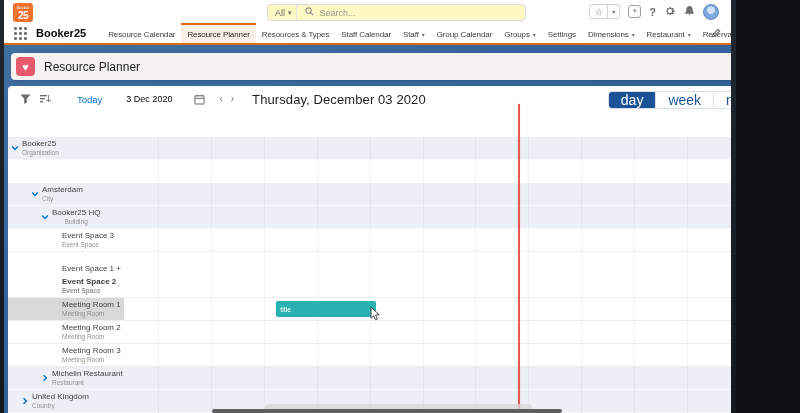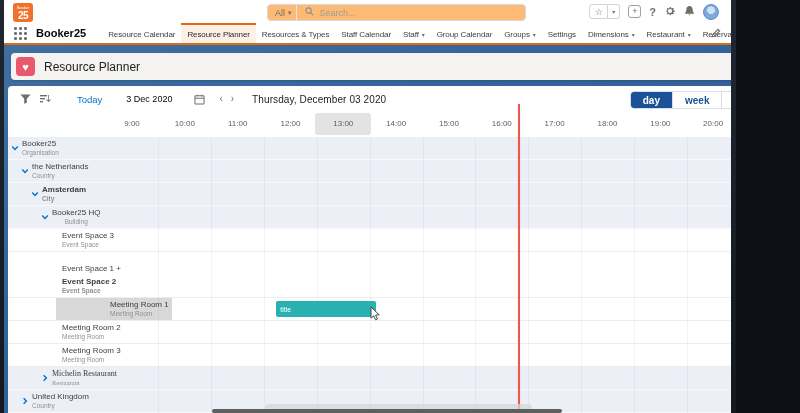--- a/index.html
+++ b/index.html
@@ -8,21 +8,21 @@
   .edge{position:absolute;top:0;bottom:0;width:4px;background:linear-gradient(#202730,#141920);z-index:50;}
   .edge.left{left:0}.edge.right{right:0;width:5px}
 
   
   .gheader{position:absolute;left:4px;right:5px;top:0;height:23px;background:#fff;z-index:10;}
   .logo{position:absolute;left:9px;top:3px;width:20px;height:19px;background:#f0712b;border-radius:3px;
         color:#fff;text-align:center;line-height:1;}
   .logo .s{display:block;font-size:4px;margin-top:3px;}
   .logo .b{display:block;font-size:10px;font-weight:bold;margin-top:1px;letter-spacing:-.5px;}
   .searchbox{position:absolute;left:263px;top:4px;width:257px;height:15px;border:1px solid #d6dbe2;border-radius:4px;
-             background:#fdba74;display:flex;align-items:center;font-size:9px;color:#706e6b;}
+             background:#fef9c3;display:flex;align-items:center;font-size:9px;color:#706e6b;}
   .scope{padding:0 4px 0 7px;display:flex;align-items:center;gap:3px;border-right:1px solid #e3e6ea;height:100%;}
   .scope .caret{font-size:7px;color:#706e6b;}
   .searchbox .mag{margin:0 4px 0 8px;}
   .searchbox input{border:0;outline:0;flex:1;font-size:9px;color:#444;background:transparent;font-family:inherit;}
   .searchbox input::placeholder{color:#9b9b9b;}
   .hicons{position:absolute;right:12px;top:3px;height:17px;display:flex;align-items:center;gap:8px;color:#706e6b;}
   .favgrp{display:flex;}
   .favgrp .box{border:1px solid #d0d4da;width:17px;height:13px;display:flex;align-items:center;justify-content:center;
                font-size:9px;border-radius:3px 0 0 3px;color:#706e6b;}
   .favgrp .cbox{border:1px solid #d0d4da;border-left:0;width:11px;height:13px;display:flex;align-items:center;justify-content:center;
@@ -55,36 +55,36 @@
 
   
   .panel{position:absolute;left:8px;top:86px;width:783px;height:327px;background:#fff;border-radius:4px 4px 0 0;z-index:5;overflow:hidden;}
   .toolbar{position:absolute;left:0;top:0;right:0;height:26px;display:flex;align-items:center;}
   .tbicon{margin-left:12px;display:flex;align-items:center;}
   .todaybtn{font-size:9.5px;color:#0070d2;margin-left:20px;background:none;border:none;font-family:inherit;}
   .dateval{font-size:9px;color:#080707;margin-left:18px;text-align:center;}
   .calicon{margin-left:22px;display:flex;align-items:center;}
   .navchev{font-size:10px;color:#706e6b;margin-left:14px;line-height:1;}
   .navchev.r{margin-left:8px;}
-  .tbheading{font-size:10px;color:#1d1d1b;margin-left:18px;letter-spacing:.1px;}
+  .tbheading{font-size:13px;color:#1d1d1b;margin-left:18px;letter-spacing:.1px;}
   .viewgroup{position:absolute;right:13px;top:5px;display:flex;height:16px;border:1px solid #d8dde6;border-radius:4px;overflow:hidden;}
-  .viewbtn{font-size:10px;color:#1b5297;background:#fff;border:none;border-left:1px solid #d8dde6;padding:0 12px;
-           font-family:inherit;display:flex;align-items:center;font-weight:bold;}
+  .viewbtn{font-size:14px;color:#1b5297;background:#fff;border:none;border-left:1px solid #d8dde6;padding:0 12px;
+           font-family:inherit;display:flex;align-items:center;}
   .viewbtn:first-child{border-left:0;}
   .viewbtn.active{background:#1b5297;color:#fff;}
 
   .timehead{position:absolute;left:0;right:0;top:26px;height:25px;border-bottom:1px solid #e2e2e2;}
   .hourlab{position:absolute;top:7px;transform:translateX(-50%);font-size:8px;color:#5b5e63;white-space:nowrap;z-index:2;}
   .hourpill{position:absolute;top:1px;height:22px;background:#e3e3e3;border-radius:3px;z-index:1;}
 
   .rows{position:absolute;left:0;right:0;top:51px;bottom:0;}
   .rrow{position:absolute;left:0;right:0;height:23px;box-sizing:border-box;border-bottom:1px solid #ededed;background:#fff;}
   .rrow.group{background:#ecf0f6;border-bottom:1px solid #f7f9fc;}
   .labelcell{position:absolute;left:0;top:0;bottom:0;width:116px;display:flex;align-items:center;}
-  .rrow.hovered .labelcell{background:#d8d8d8;margin-left:48px;}
+  .rrow.hovered .labelcell{background:#d8d8d8;}
   .treechev{position:absolute;display:flex;align-items:center;}
   .rname{font-size:8px;color:#3e3e3c;line-height:1.2;}
   .rtype{font-size:6.5px;color:#93918f;line-height:1.2;}
   .gridlines{position:absolute;left:0;right:0;top:26px;bottom:0;pointer-events:none;z-index:3;}
   .vline{position:absolute;top:25px;bottom:0;width:1px;background:rgba(30,40,70,0.05);}
   .redline{position:absolute;top:18px;bottom:0;width:2px;background:#e85a50;box-shadow:0 0 1px rgba(232,90,80,.6);z-index:4;}
 
   .eventbar{position:absolute;height:16px;border-radius:2px;color:#fff;font-size:7px;display:flex;align-items:center;
             padding-left:4px;box-sizing:border-box;z-index:5;}
   .cursor{position:absolute;z-index:20;}
@@ -233,64 +233,35 @@
       <span class="navchev">‹</span>
       <span class="navchev r">›</span>
       <span class="tbheading">Thursday, December 03 2020</span>
       <div class="viewgroup" id="viewgroup">
           <button class="viewbtn active">day</button>
           <button class="viewbtn">week</button>
           <button class="viewbtn">month</button>
         </div>
     </div>
 
-    <div class="timehead" id="timehead">
-        <div class="hourlab" style="left: 124px;">9:00</div>
-        <div class="hourlab" style="left: 176.83px;">10:00</div>
-        <div class="hourlab" style="left: 229.66px;">11:00</div>
-        <div class="hourlab" style="left: 282.49px;">12:00</div>
-        <div class="hourpill" style="left: 307.32px; width: 56px;"></div>
-        <div class="hourlab" style="left: 335.32px;">13:00</div>
-        <div class="hourlab" style="left: 388.15px;">14:00</div>
-        <div class="hourlab" style="left: 440.98px;">15:00</div>
-        <div class="hourlab" style="left: 493.81px;">16:00</div>
-        <div class="hourlab" style="left: 546.64px;">17:00</div>
-        <div class="hourlab" style="left: 599.47px;">18:00</div>
-        <div class="hourlab" style="left: 652.3px;">19:00</div>
-        <div class="hourlab" style="left: 705.13px;">20:00</div>
-        <div class="hourlab" style="left: 757.96px;">21:00</div>
-      </div>
     <div class="rows" id="rows">
         <div class="rrow group" style="top: 0px;">
           <div class="labelcell">
             <span class="treechev" style="left: 3px;">
               <svg width="8" height="8" viewBox="0 0 8 8">
                 <polyline points="1.2,2.6 4,5.4 6.8,2.6" fill="none" stroke="#0070d2" stroke-width="1.4"></polyline>
               </svg>
             </span>
             <div style="margin-left: 14px;">
               <div class="rname">Booker25</div>
               <div class="rtype">Organisation</div>
             </div>
           </div>
         </div>
-        <div class="rrow group" style="top: 23px;">
-          <div class="labelcell">
-            <span class="treechev" style="left: 13px;">
-              <svg width="8" height="8" viewBox="0 0 8 8">
-                <polyline points="1.2,2.6 4,5.4 6.8,2.6" fill="none" stroke="#0070d2" stroke-width="1.4"></polyline>
-              </svg>
-            </span>
-            <div style="margin-left: 24px;">
-              <div class="rname">the Netherlands</div>
-              <div class="rtype">Country</div>
-            </div>
-          </div>
-        </div>
-        <div class="rrow group" style="top: 46px; font-weight: bold;">
+        <div class="rrow group" style="top: 46px;">
           <div class="labelcell">
             <span class="treechev" style="left: 23px;">
               <svg width="8" height="8" viewBox="0 0 8 8">
                 <polyline points="1.2,2.6 4,5.4 6.8,2.6" fill="none" stroke="#0070d2" stroke-width="1.4"></polyline>
               </svg>
             </span>
             <div style="margin-left: 34px;">
               <div class="rname">Amsterdam</div>
               <div class="rtype">City</div>
             </div>
@@ -350,21 +321,21 @@
           </div>
         </div>
         <div class="rrow" style="top: 207px;">
           <div class="labelcell">
             <div style="margin-left: 54px;">
               <div class="rname">Meeting Room 3</div>
               <div class="rtype">Meeting Room</div>
             </div>
           </div>
         </div>
-        <div class="rrow group" style="top: 230px; font-family: Liberation Serif, serif;">
+        <div class="rrow group" style="top: 230px;">
           <div class="labelcell">
             <span class="treechev" style="left: 33px;">
               <svg width="8" height="8" viewBox="0 0 8 8" style="transform:rotate(-90deg)">
                 <polyline points="1.2,2.6 4,5.4 6.8,2.6" fill="none" stroke="#0070d2" stroke-width="1.4"></polyline>
               </svg>
             </span>
             <div style="margin-left: 44px;">
               <div class="rname">Michelin Restaurant</div>
               <div class="rtype">Restaurant</div>
             </div>

